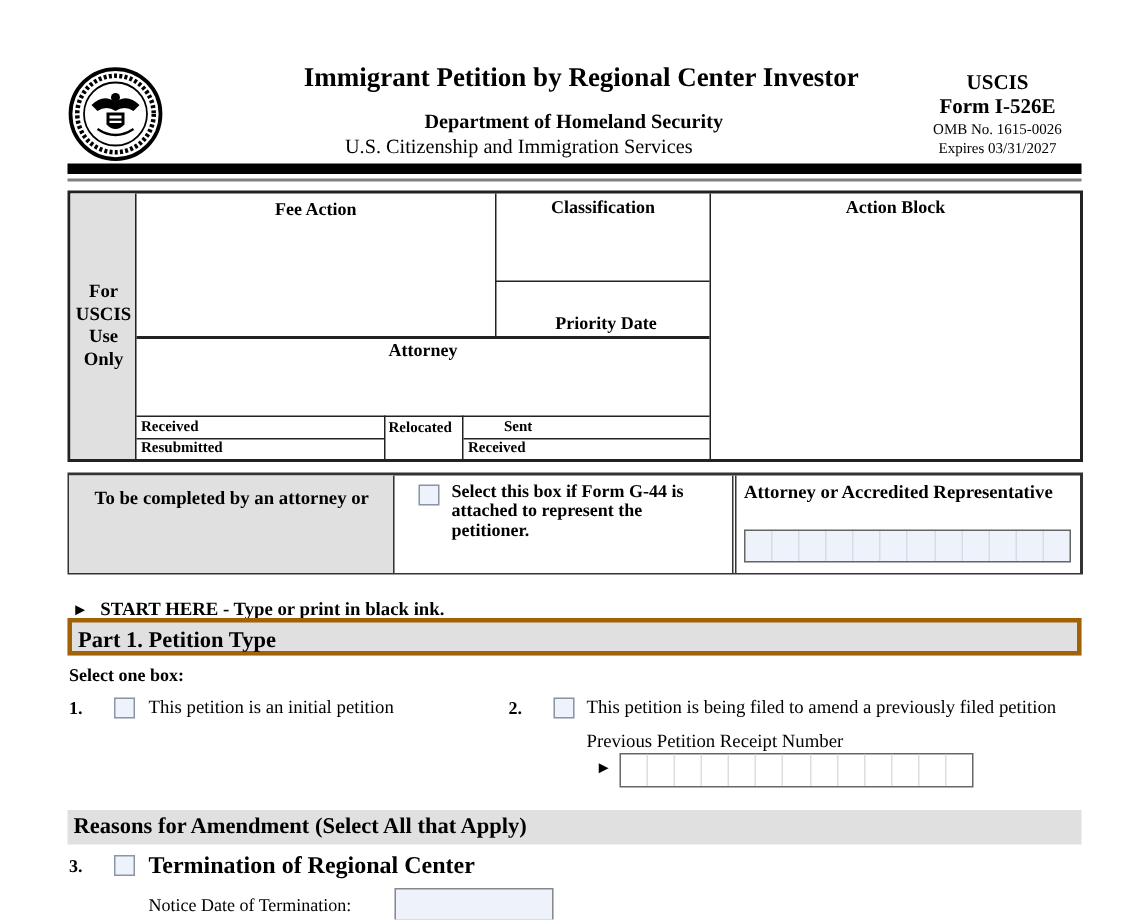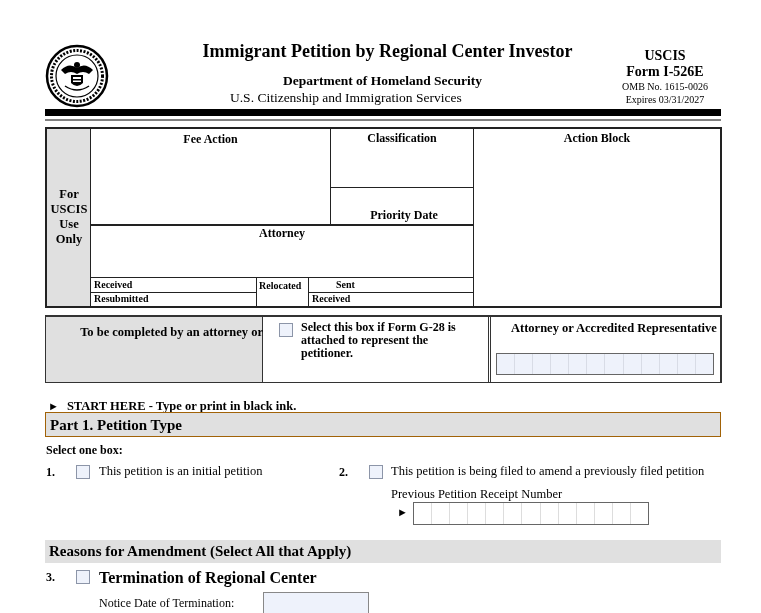--- a/index.html
+++ b/index.html
@@ -24,34 +24,34 @@
     .uscis-side { left: 47px; top: 129px; width: 44px; height: 177px; background: #e0e0e0; border-right: 1px solid #222; }
     .uscis-side-label { left: 47px; top: 187px; width: 44px; text-align: center; font-size: 12.5px; font-weight: bold; line-height: 15px; }
     .cell-label { font-size: 12px; font-weight: bold; text-align: center; }
     .vline { background: #222; width: 1px; }
     .hline { background: #222; height: 1px; }
     .small-label { font-size: 10px; font-weight: bold; }
 
     
     .atty-box { left: 45px; top: 315px; width: 677px; height: 68px; border: 1px solid #333; border-top: 2px solid #333; border-right: 2px solid #333; }
     .atty-left { left: 46px; top: 317px; width: 217px; height: 65px; background: #e0e0e0; border-right: 1px solid #333; }
-    .atty-left-text { left: 46px; top: 325px; width: 217px; text-align: right; font-size: 12.5px; line-height: 15px; }
+    .atty-left-text { left: 46px; top: 325px; width: 217px; text-align: center; font-size: 12.5px; line-height: 15px; }
     .g28-text { left: 301px; top: 321px; width: 180px; font-size: 12px; font-weight: bold; line-height: 13px; }
     .acct-label { left: 496px; top: 321px; width: 225px; font-size: 12.5px; line-height: 15px; }
     .cb { width: 14px; height: 14px; background: #eef2fb; border: 1px solid #8c95a8; }
     .cells { display: flex; border: 1px solid #666; }
     .cells .c { flex: 1; border-right: 1px solid #d8dce6; }
     .cells .c:last-child { border-right: none; }
     .acct-field { left: 496px; top: 353px; width: 218px; height: 22px; background: #eef2fb; }
     .receipt-field { left: 413px; top: 502px; width: 236px; height: 23px; background: #fff; }
     .receipt-field .c { border-right: 1px solid #dddddd; }
 
     .start-here { left: 48px; top: 399px; font-size: 12.5px; font-weight: bold; }
     .section-head { left: 45px; width: 676px; height: 25px; background: #e0e0e0; font-size: 15px; font-weight: bold; padding-left: 4px; line-height: 24px; }
-    .part1 { top: 412px; border: 1px solid #a16207; }
+    .part1 { top: 412px; border: 3px solid #a16207; }
     .amend { top: 540px; height: 23px; line-height: 23px; }
     .select-one { left: 46px; top: 443px; font-size: 12px; font-weight: bold; }
     .num { font-size: 12px; font-weight: bold; }
     .item-text { font-size: 12.5px; }
     .date-field { left: 263px; top: 592px; width: 106px; height: 22px; background: #eef2fb; border: 1px solid #888; }
   </style>
 </head>
 <body>
 
 <div class="abs seal">
@@ -108,25 +108,25 @@
 <div class="abs small-label" style="left:259px; top:280px;text-align:right;">Relocated</div>
 <div class="abs small-label" style="left:312px; top:279px;margin-left:24px;">Sent</div>
 <div class="abs small-label" style="left:312px; top:293px;">Received</div>
 
 <div class="abs atty-box"></div>
 <div class="abs atty-left"></div>
 <div class="abs atty-left-text">
   <div style="font-weight:bold;">To be completed by an attorney or</div>
 </div>
 <div class="abs cb" style="left:279px; top:323px;"></div>
-<div class="abs g28-text">Select this box if Form G-28 is attached to represent the petitioner.</div>
+<div class="abs g28-text">Select this box if Form G-44 is attached to represent the petitioner.</div>
 <div class="abs vline" style="left:488px; top:317px; height:65px; background:#333;"></div>
 <div class="abs vline" style="left:490px; top:317px; height:65px; background:#333;"></div>
 <div class="abs acct-label">
-  <div style="font-weight:bold;margin-left:15px;">Attorney or Accredited Representative</div>
+  <div style="font-weight:bold;">Attorney or Accredited Representative</div>
 </div>
 <div class="abs cells acct-field" id="acct-field">
     <div class="c"></div>
     <div class="c"></div>
     <div class="c"></div>
     <div class="c"></div>
     <div class="c"></div>
     <div class="c"></div>
     <div class="c"></div>
     <div class="c"></div>

